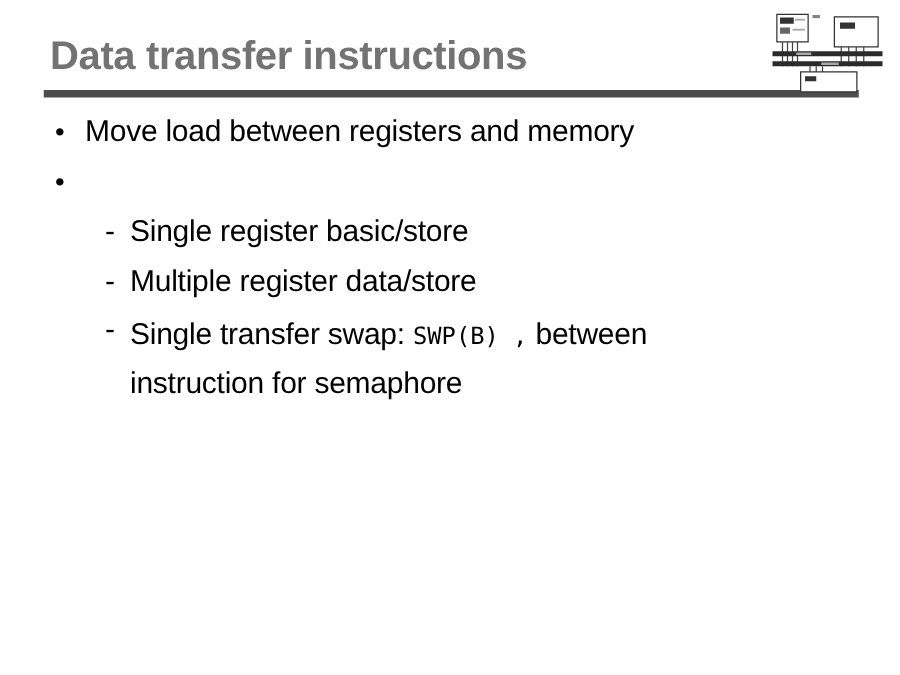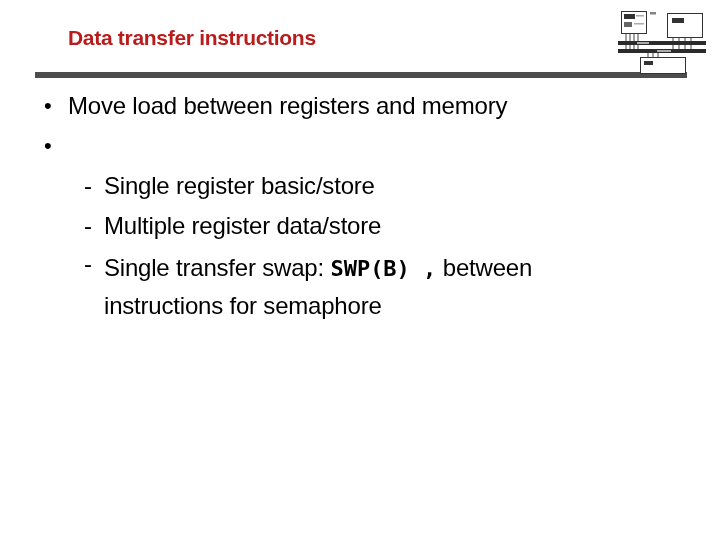--- a/index.html
+++ b/index.html
@@ -10,26 +10,25 @@
     overflow: hidden;
   }
   .slide {
     position: relative;
     width: 720px; height: 540px;
     background: #ffffff;
   }
   .slide-title {
     position: absolute;
     left: 40px; top: 26px;
-    font-size: 21px;
+    font-size: 32px;
     font-weight: bold;
-    color: #b91c1c;
+    color: #737373;
     letter-spacing: -0.3px;
     white-space: nowrap;
-    margin-left: 28px;
   }
   .title-rule {
     position: absolute;
     left: 35px; top: 72px;
     width: 652px; height: 6px;
     background: #4d4d4d;
   }
   .corner-diagram {
     position: absolute;
     left: 615px; top: 5px;
@@ -50,22 +49,22 @@
   .l1 .glyph { width: 24px; flex: 0 0 24px; font-size: 22px; }
   .l2 .glyph { width: 20px; flex: 0 0 20px; }
   .row-1 { top: 91px; }
   .row-2 { top: 131px; }
   .row-3 { top: 171px; }
   .row-4 { top: 211px; }
   .row-5 { top: 249px; }
   .row-5 .wrap-line { line-height: 37px; }
   .code {
     font-family: "DejaVu Sans Mono", "Liberation Mono", monospace;
-    font-weight: bold;
-    font-size: 22px;
+    font-weight: normal;
+    font-size: 19px;
     letter-spacing: 0;
   }
   svg .box { fill: #ffffff; stroke: #333333; stroke-width: 1; }
   svg .busbar { fill: #2b2b2b; }
   svg .darklbl { fill: #333333; }
   svg .conn { stroke: #444444; stroke-width: 1; }
   svg .lightlbl { fill: #aaaaaa; }
 </style>
 </head>
 <body>
@@ -138,17 +137,17 @@
 
   <div class="bullet-row l2 row-4">
     <span class="glyph">-</span>
     <span class="txt">Multiple register data/store</span>
   </div>
 
   <div class="bullet-row l2 row-5">
     <span class="glyph">-</span>
     <span class="txt">
       <span class="wrap-line"><span>Single transfer swap: </span><span class="code">SWP(B) ,</span><span> between</span></span>
-      <span class="wrap-line" style="display:block">instructions for semaphore</span>
+      <span class="wrap-line" style="display:block">instruction for semaphore</span>
     </span>
   </div>
 
 </div>
 
 </body></html>

